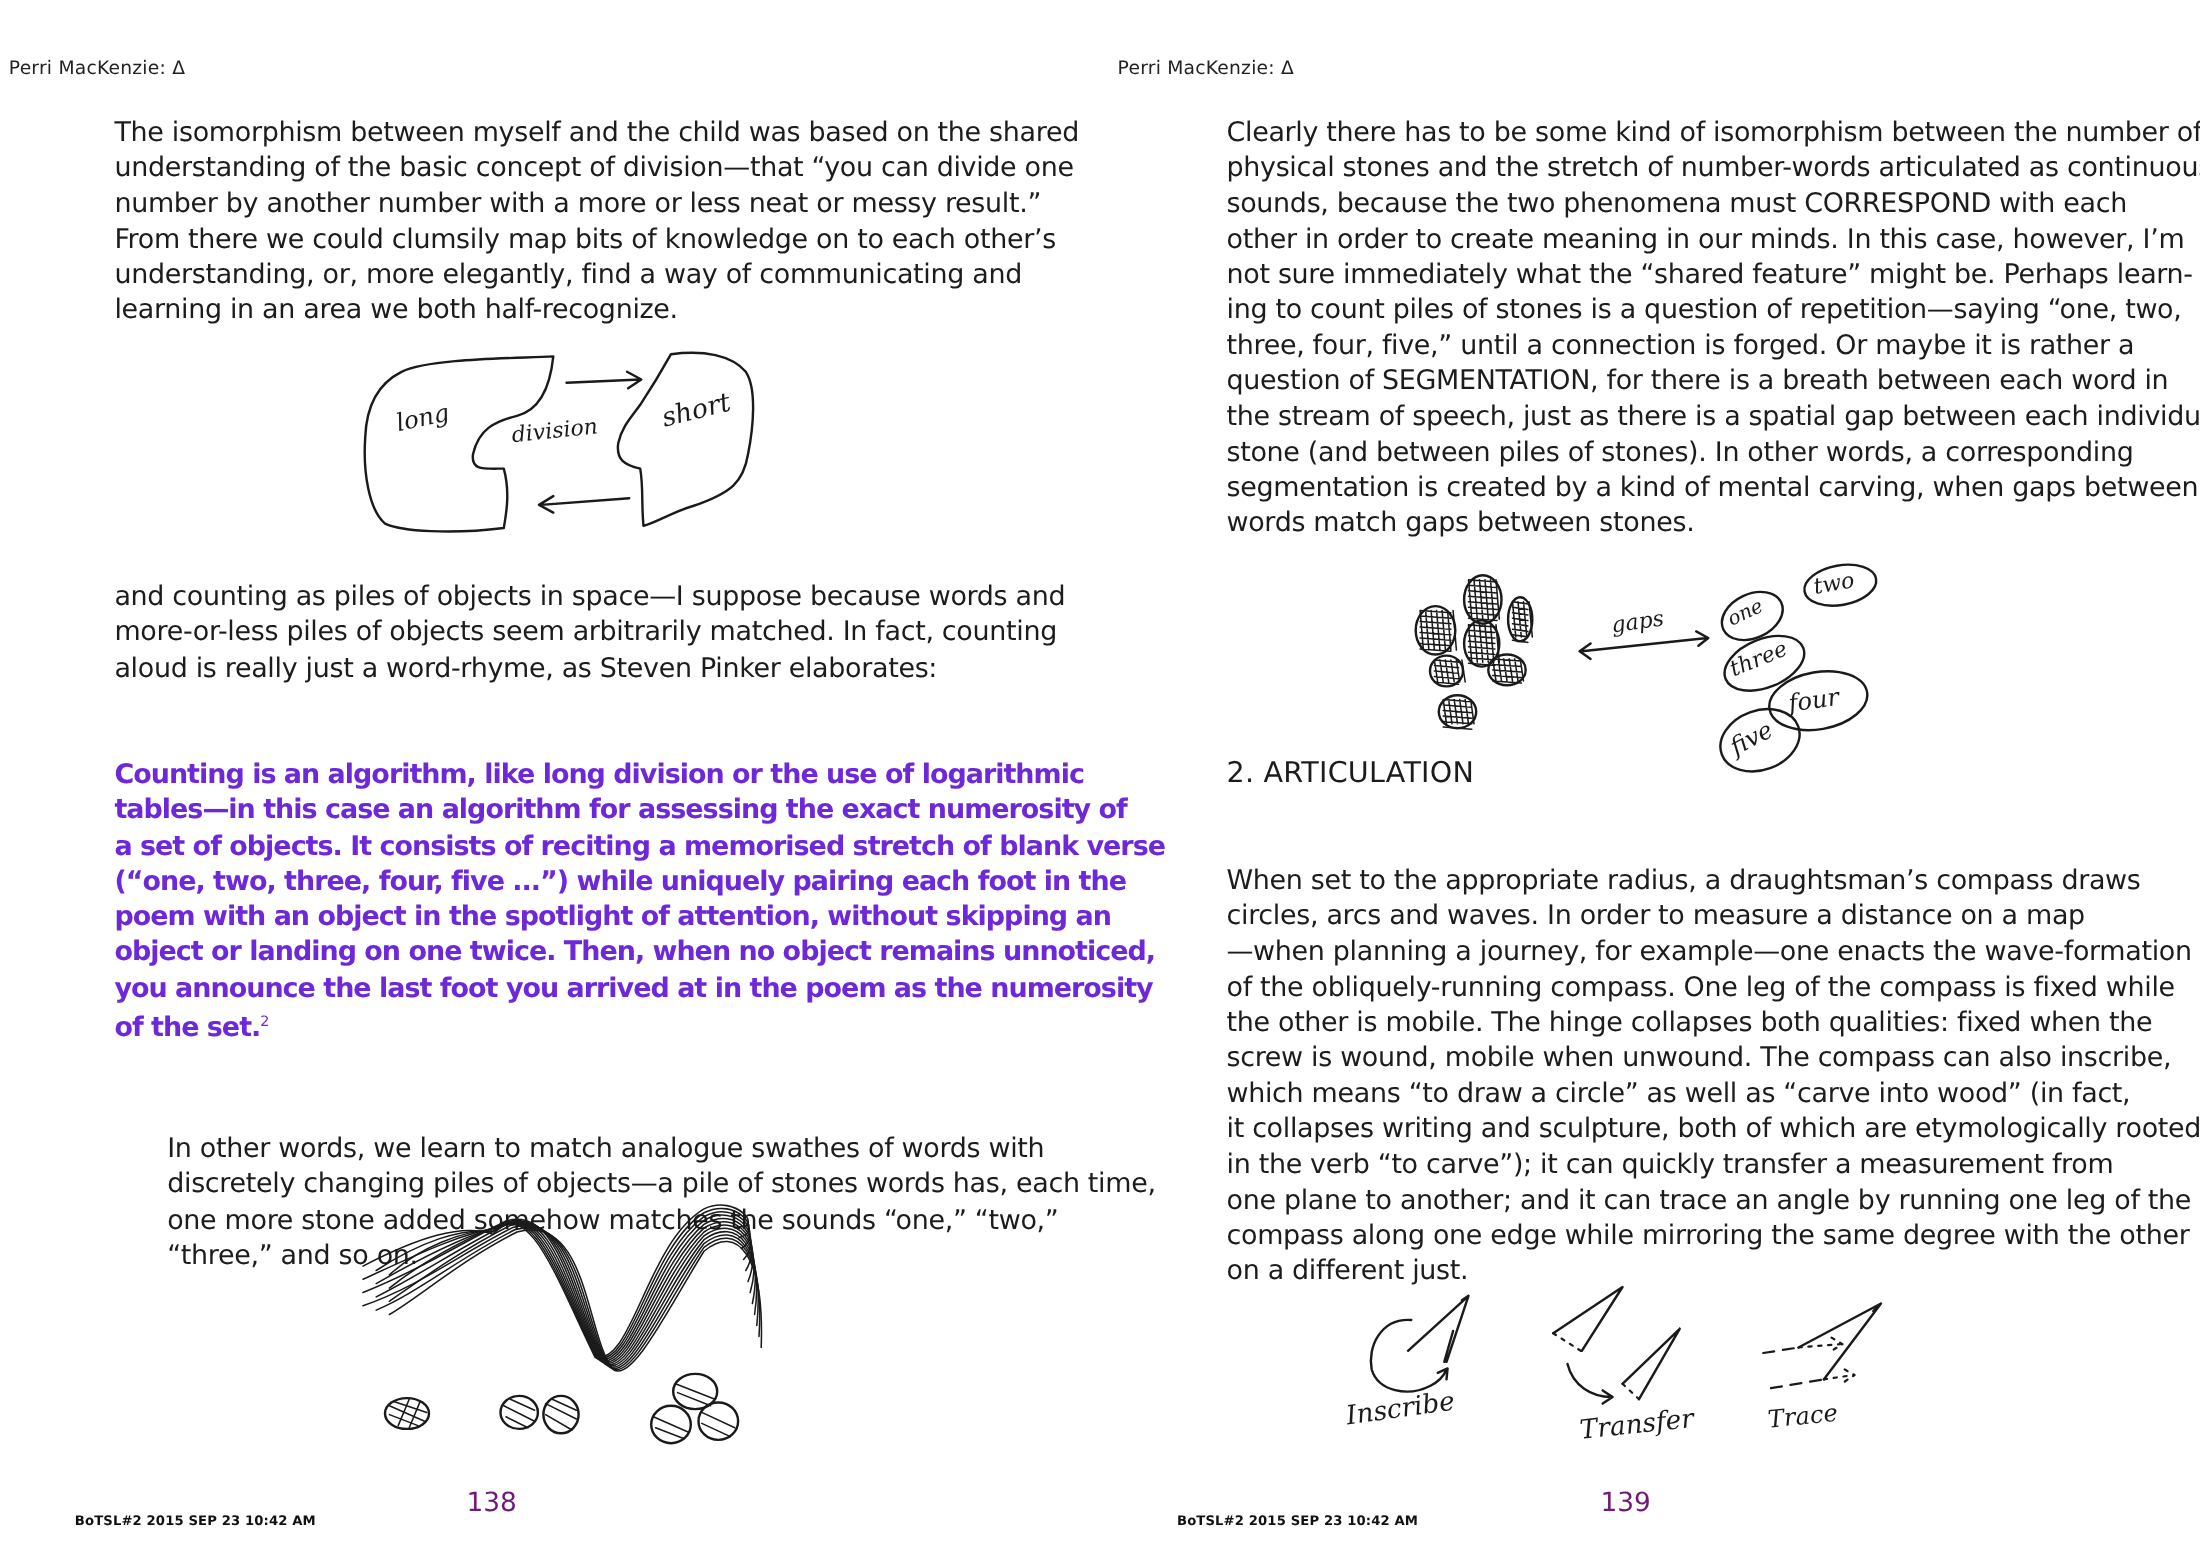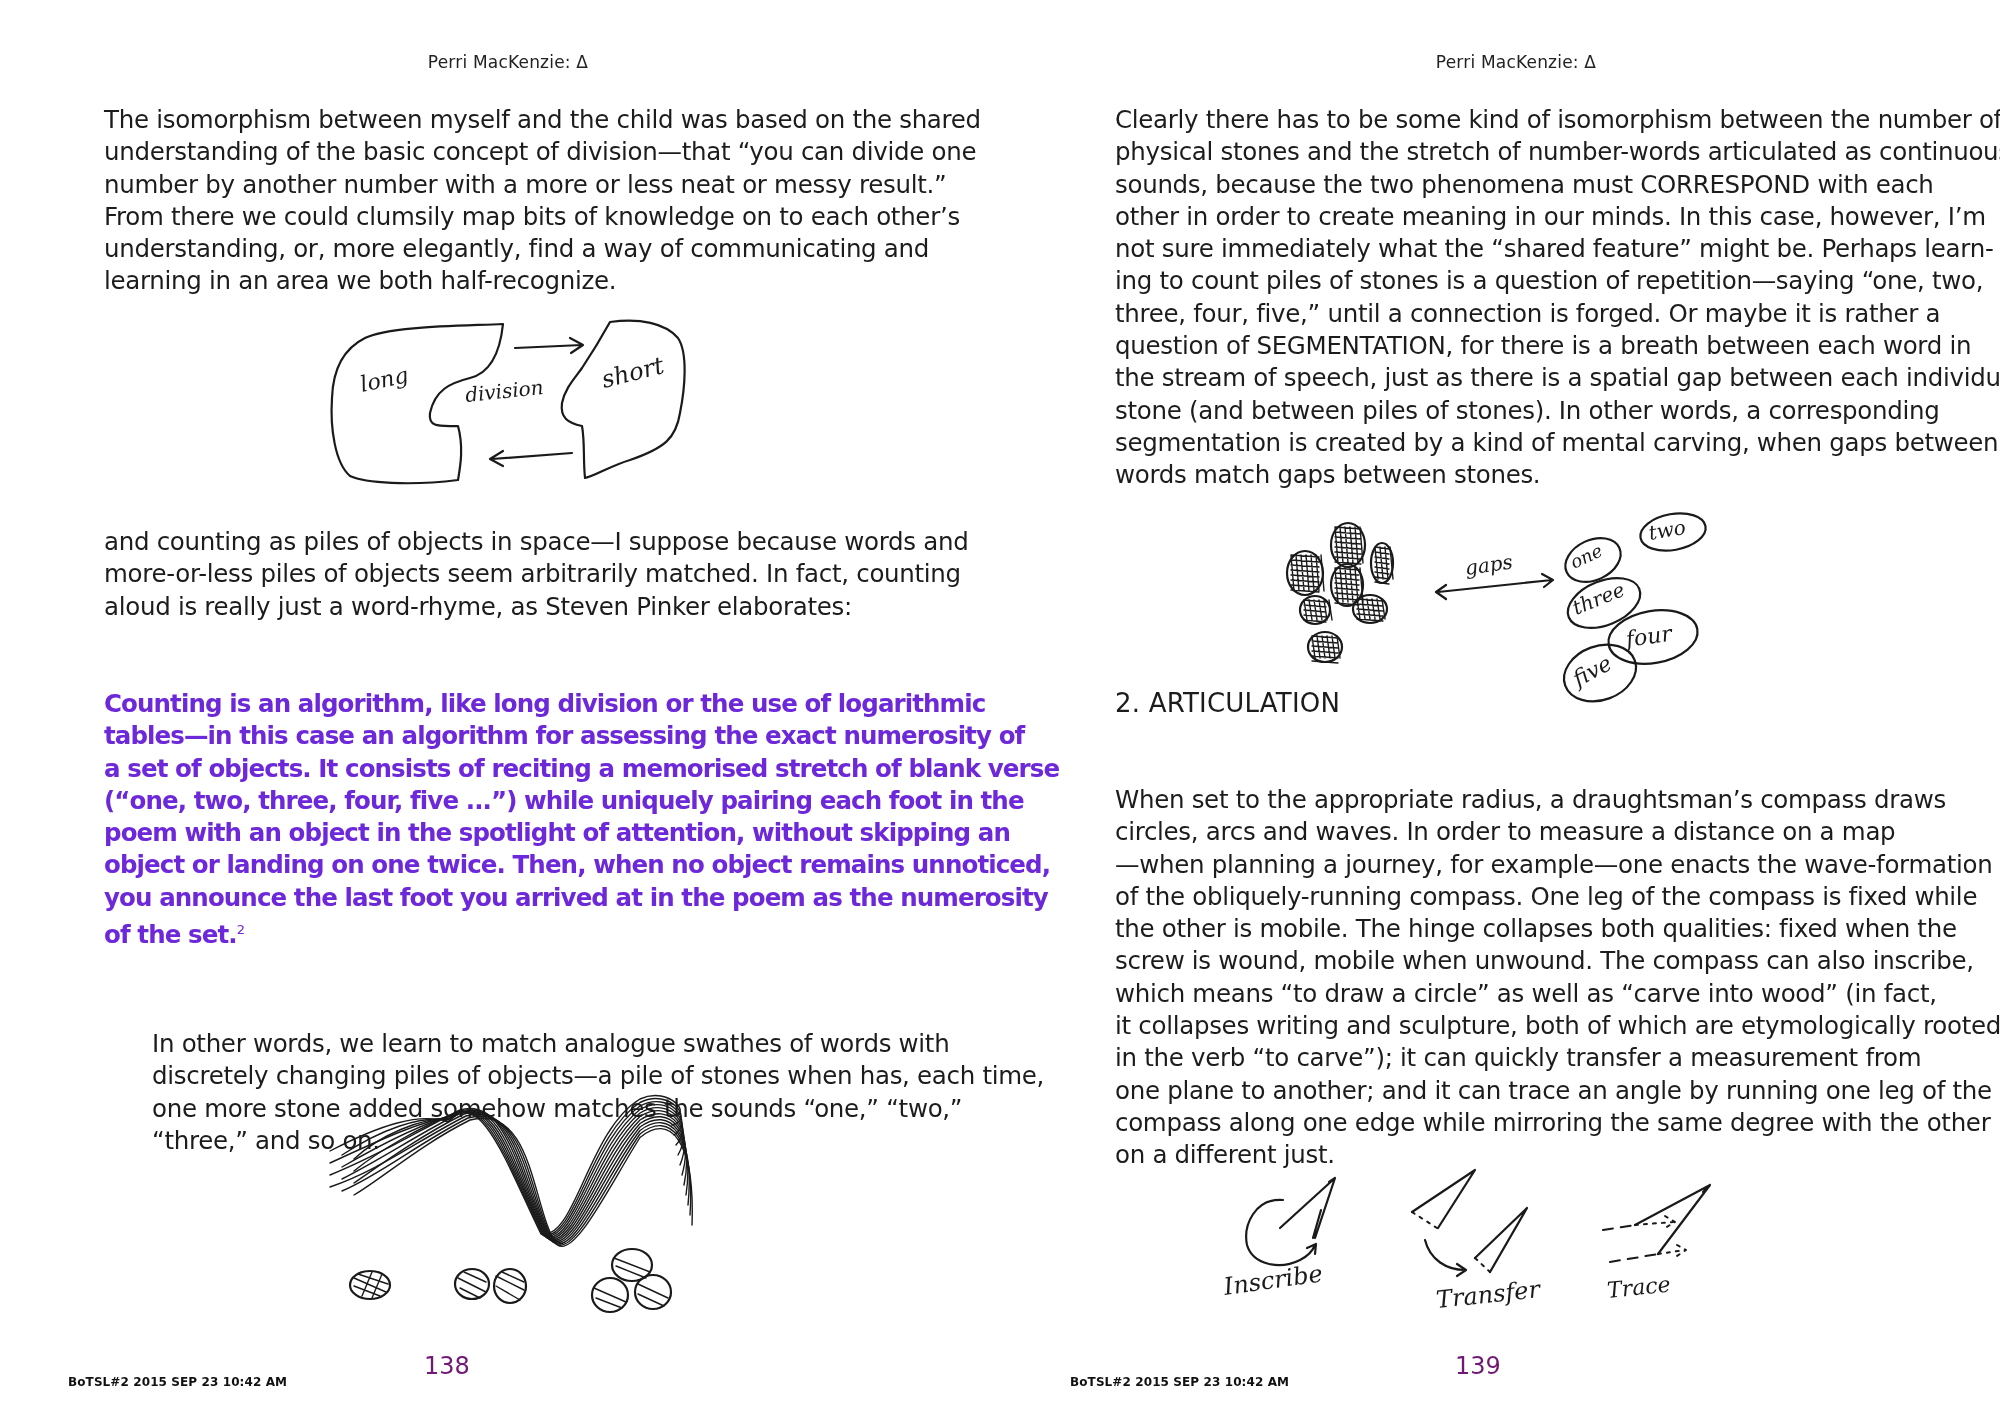--- a/index.html
+++ b/index.html
@@ -1,21 +1,21 @@
 <!DOCTYPE html>
 <html><head>
 <meta charset="utf-8">
 <style>
   html, body { margin: 0; padding: 0; background: #ffffff; }
   body { width: 2000px; height: 1424px; position: relative; overflow: hidden;
          font-family: "DejaVu Sans", sans-serif; color: #1a1a1a; }
   .page { position: absolute; top: 0; height: 1424px; width: 1000px; }
   #page-left { left: 0; }
   #page-right { left: 1000px; }
-  .running-head { position: absolute; top: 52px; width: 1000px; text-align: center;
+  .running-head { position: absolute; top: 52px; width: 1000px; 
                   font-size: 17px; letter-spacing: 0.2px; color: #222; }
   #page-left .running-head { left: 8px; }
   #page-right .running-head { left: 16px; }
   .block { position: absolute; font-size: 24.5px; line-height: 32.3px; letter-spacing: -0.3px;
            white-space: nowrap; color: #1c1c1c; }
   .block .ln { display: block; }
   .quote { font-weight: bold; letter-spacing: -0.9px; color: #6d28d9; }
   .quote sup { font-size: 13px; font-weight: normal; vertical-align: 9px; }
   .heading { position: absolute; font-size: 26px; letter-spacing: 0.2px; color: #1c1c1c; }
   .footer-slug { position: absolute; top: 1375px; font-size: 12px; font-weight: bold;
@@ -65,21 +65,21 @@
     <span class="ln">a set of objects. It consists of reciting a memorised stretch of blank verse</span>
     <span class="ln">(“one, two, three, four, five ...”) while uniquely pairing each foot in the</span>
     <span class="ln">poem with an object in the spotlight of attention, without skipping an</span>
     <span class="ln">object or landing on one twice. Then, when no object remains unnoticed,</span>
     <span class="ln">you announce the last foot you arrived at in the poem as the numerosity</span>
     <span class="ln"><span>of the set.</span><sup>2</sup></span>
   </div>
 
   <div class="block" style="left:104px; top:1028px;margin-left:48px;">
     <span class="ln">In other words, we learn to match analogue swathes of words with</span>
-    <span class="ln">discretely changing piles of objects—a pile of stones when has, each time,</span>
+    <span class="ln">discretely changing piles of objects—a pile of stones words has, each time,</span>
     <span class="ln">one more stone added somehow matches the sounds “one,” “two,”</span>
     <span class="ln">“three,” and so on.</span>
   </div>
 
   <svg class="sketch" style="left:310px; top:1100px;" width="420" height="220" viewBox="0 0 420 220">
     <g id="wave-tangle">
         <path d="M20 51
       C 70 25, 110 12, 138 22
       C 170 -14, 195 60, 231 134
       C 265 141, 278 30, 330 -1

